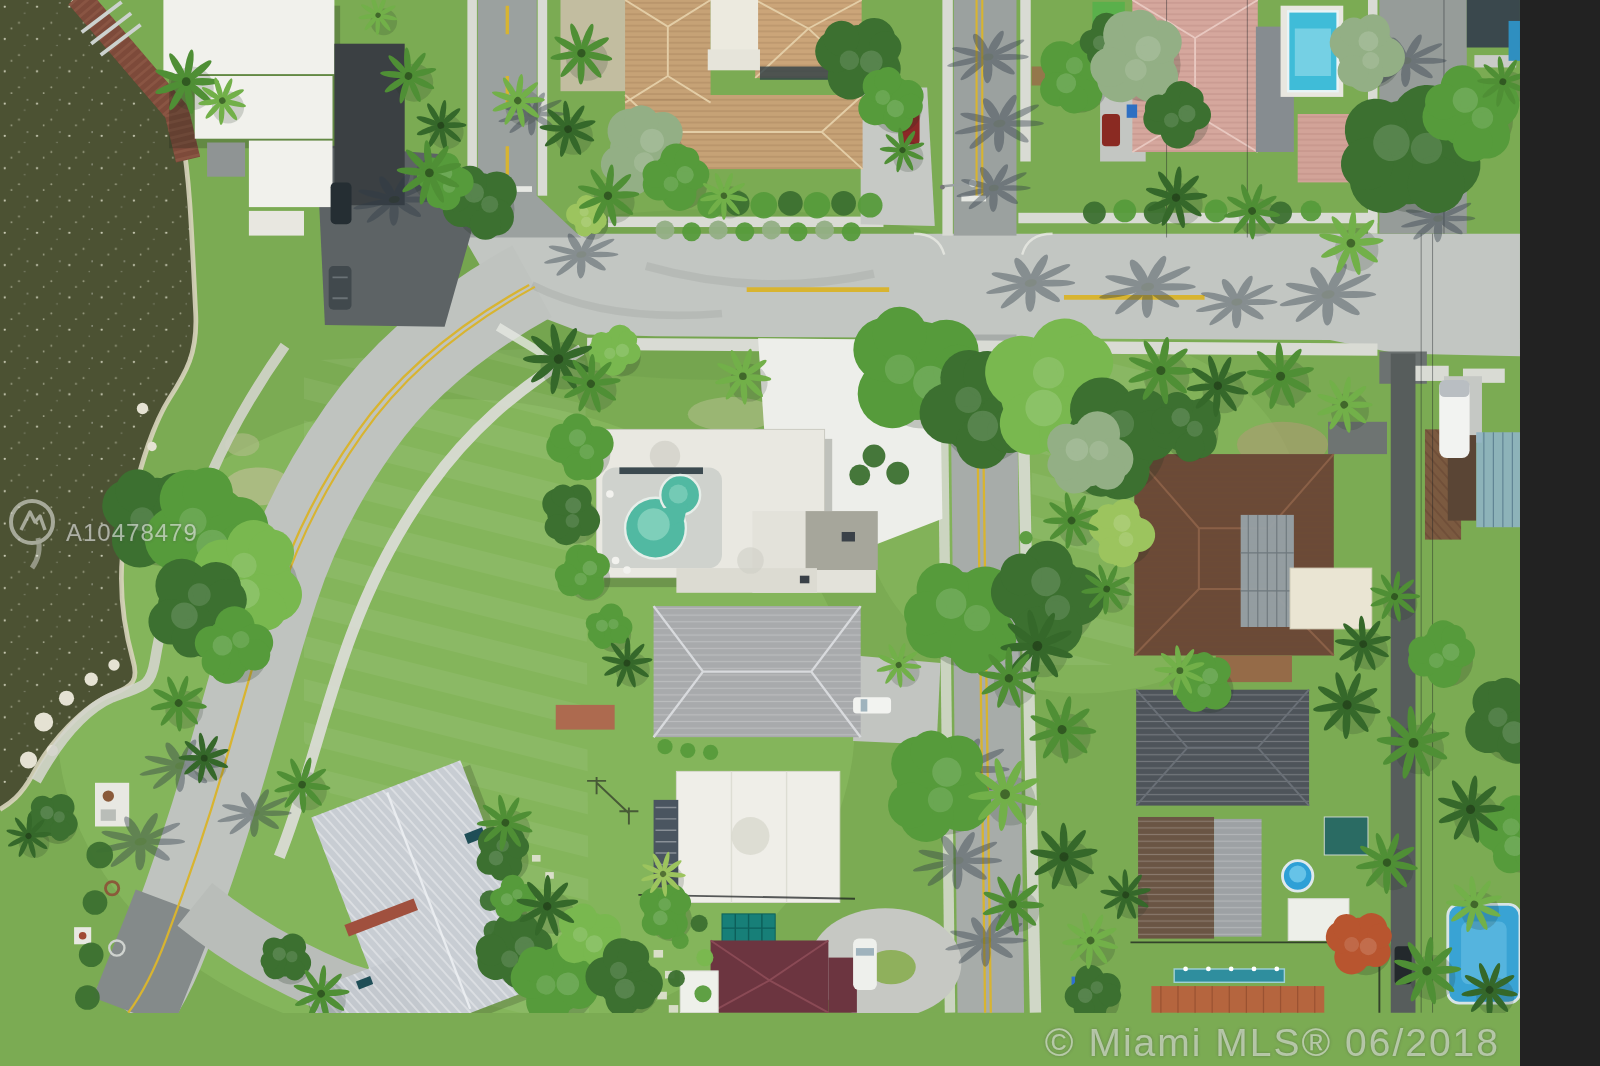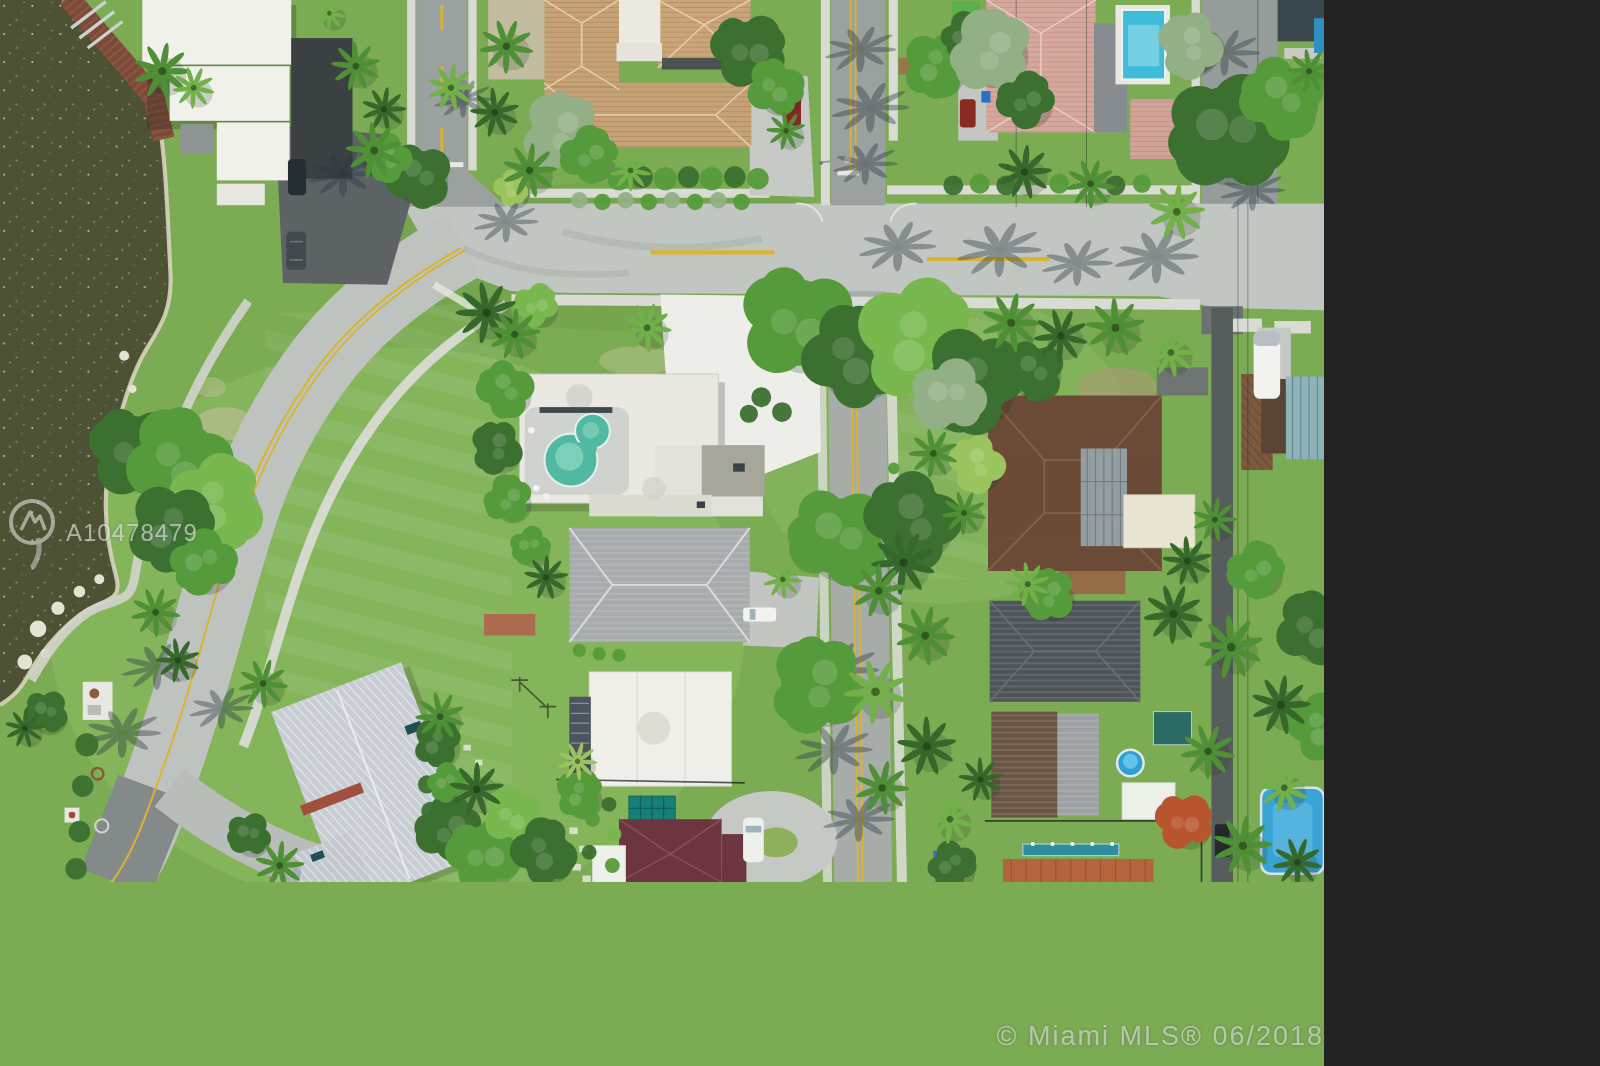--- a/index.html
+++ b/index.html
@@ -1,24 +1,24 @@
 <!DOCTYPE html>
 <html style="--c-water: #4c5233; --c-shoreSand: #d8d4bd; --c-grass: #7bab53; --c-grassLight: #90c065; --c-roadLight: #c2c6c2; --c-roadMid: #a7aca9; --c-roadDark: #858b8a; --c-alley: #575d5c; --c-sidewalk: #d9dbd4; --c-yellowLine: #d8b430; --c-whiteConc: #edeeea; --c-roofTan: #c6a276; --c-roofPink: #d5a79d; --c-roofWhite: #e9e8e1; --c-roofGray: #a8aaac; --c-roofMetal: #c8cdd3; --c-roofMaroon: #6c3540; --c-roofBrown: #6b4a37; --c-roofDarkGray: #4e545a; --c-roofBrown2: #6a5544; --c-poolTeal: #51b9a2; --c-poolTurquoise: #3fbcd8; --c-poolBlue: #2ea0d6; --c-canopyTeal: #177f78; --c-deckWood: #7b5a40; --c-dock: #7d4a3a; --c-charcoal: #3b4043; --c-whiteBldg: #f1f1ec; --c-shadow: #22341f; --c-roadShadow: #2e3b47; --c-palmDark: #35682a; --c-palmMid: #4f8f35; --c-palmLight: #72b049; --c-palmYellow: #9cc45e; --c-treeDark: #3c7030; --c-treeMid: #569b3b; --c-treeLight: #79b84f; --c-treeSilver: #93af85; --c-treeFlame: #b8552f;"><head>
 <meta charset="utf-8">
 <style>
   html,body{margin:0;padding:0;background:#222;}
-  #stage{position:relative;width:1324px;height:1066px;overflow:hidden;background:#7bab53;
+  #stage{position:relative;width:1520px;height:1066px;overflow:hidden;background:#7bab53;
          font-family:"Liberation Sans", sans-serif;}
   #scene{position:absolute;inset:0;display:block;}
   .wm{position:absolute;color:rgba(255,255,255,.55);text-shadow:0 0 3px rgba(70,75,70,.45);
       -webkit-user-select:none;user-select:none;white-space:nowrap;}
   .wm-id{left:6px;top:496px;display:flex;align-items:center;gap:8px;
          font-size:24px;letter-spacing:1px;font-weight:400;}
   .wm-id .glyph{opacity:.5;}
-  .wm-cr{right:0;top:1021px;font-size:27px;letter-spacing:2px;font-weight:400;
+  .wm-cr{right:20px;top:1021px;font-size:39px;letter-spacing:2px;font-weight:400;
          color:rgba(255,255,255,.5);}
 </style>
 </head>
 <body>
 
 <div id="stage">
 <svg id="scene" viewBox="0 0 1600 1066" xmlns="http://www.w3.org/2000/svg">
   <defs>
     <pattern id="speck" width="34" height="34" patternUnits="userSpaceOnUse">
       <circle cx="5" cy="7" r="1.2" fill="#e9e9d5" opacity=".8"></circle>

